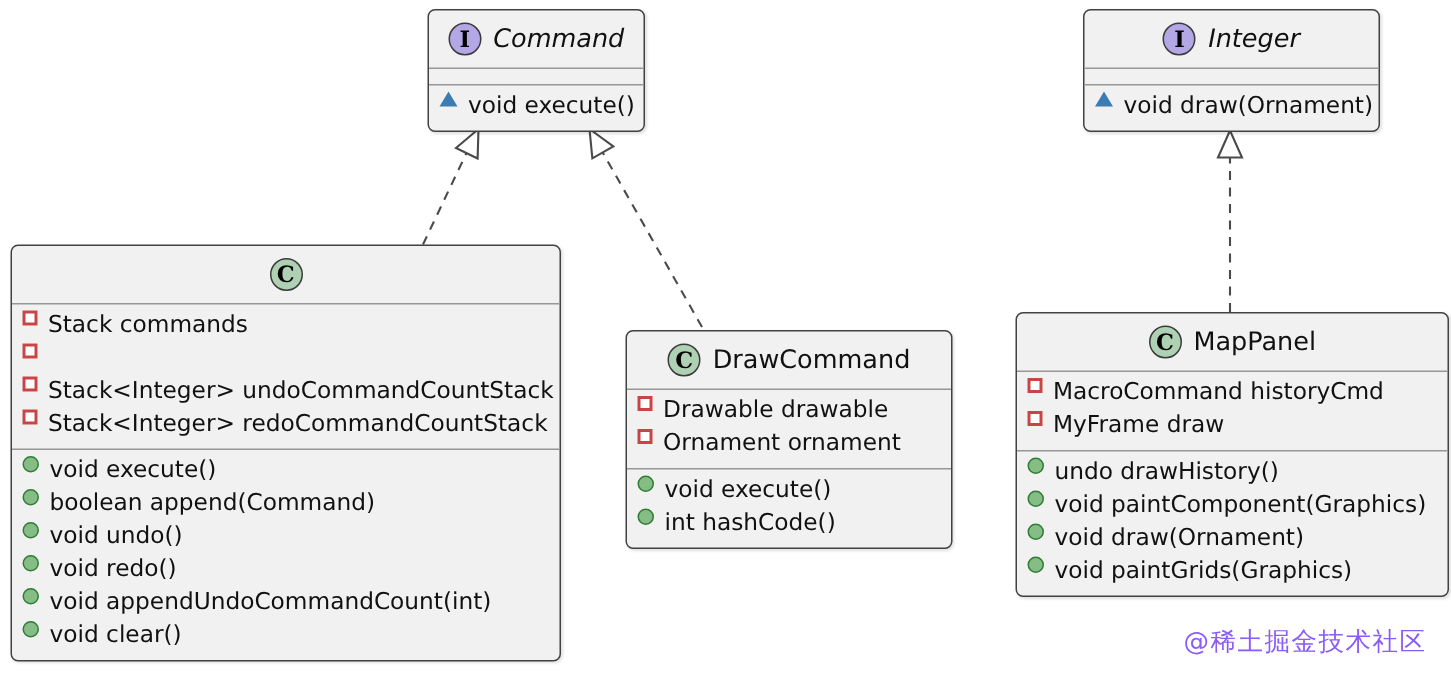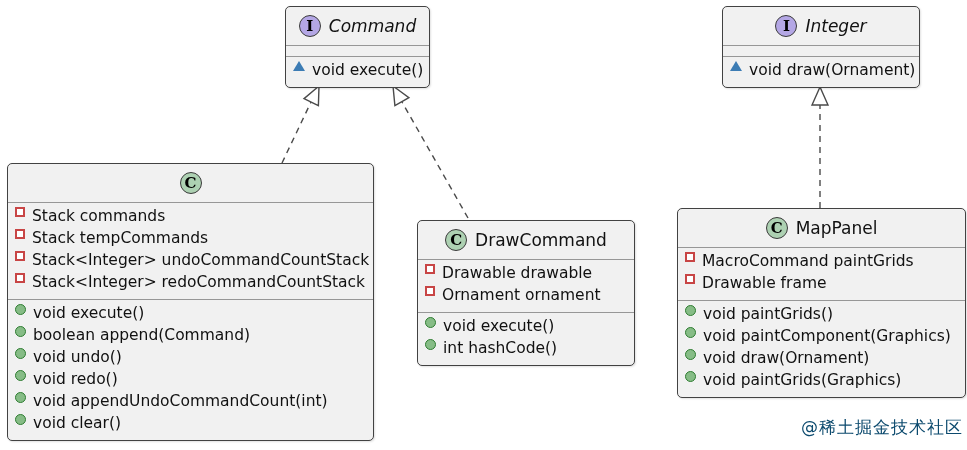--- a/index.html
+++ b/index.html
@@ -44,22 +44,22 @@
   .mi-method{
     width:9px;height:9px;border-radius:50%;
     background:#86BC86;border:1.5px solid #2F7D32;box-sizing:content-box;
   }
   .mi-abstract-method{
     width:0;height:0;
     border-left:6px solid transparent;border-right:6px solid transparent;
     border-bottom:10px solid #3C7CB4;
   }
   #watermark{
-    position:absolute;right:4px;bottom:11px;z-index:2;
-    color:#0c4a6e;font-size:17px;letter-spacing:1px;
+    position:absolute;right:16px;bottom:11px;z-index:2;
+    color:#8b5cf6;font-size:17px;letter-spacing:1px;
   }
 </style>
 </head>
 <body>
 
 <svg id="arrow-layer" viewBox="0 0 967 450" xmlns="http://www.w3.org/2000/svg">
 
   <g>
     <line x1="282" y1="163" x2="311" y2="102" stroke="#4A4A4A" stroke-width="1.4" stroke-dasharray="6 5"></line>
     <polygon points="319,86 318.4,105.7 304,98.7" fill="#ffffff" stroke="#4A4A4A" stroke-width="1.4"></polygon>
@@ -108,21 +108,20 @@
   <div class="uml-title">
     <span class="badge badge-c">C</span>
   </div>
   <div class="uml-section">
       <div class="member">
         <span class="mi mi-field"></span>
         <span class="mtext">Stack commands</span>
       </div>
       <div class="member">
         <span class="mi mi-field"></span>
-        <span class="mtext">Stack tempCommands</span>
       </div>
       <div class="member">
         <span class="mi mi-field"></span>
         <span class="mtext">Stack&lt;Integer&gt; undoCommandCountStack</span>
       </div>
       <div class="member">
         <span class="mi mi-field"></span>
         <span class="mtext">Stack&lt;Integer&gt; redoCommandCountStack</span>
       </div>
     </div>
@@ -182,31 +181,31 @@
 </div>
 
 <div class="uml-box" style="left:677px;top:208px;width:287px;">
   <div class="uml-title">
     <span class="badge badge-c">C</span>
     <span class="uml-name">MapPanel</span>
   </div>
   <div class="uml-section">
       <div class="member">
         <span class="mi mi-field"></span>
-        <span class="mtext">MacroCommand paintGrids</span>
-      </div>
-      <div class="member">
-        <span class="mi mi-field"></span>
-        <span class="mtext">Drawable frame</span>
-      </div>
-    </div>
-  <div class="uml-section">
-      <div class="member">
-        <span class="mi mi-method"></span>
-        <span class="mtext">void paintGrids()</span>
+        <span class="mtext">MacroCommand historyCmd</span>
+      </div>
+      <div class="member">
+        <span class="mi mi-field"></span>
+        <span class="mtext">MyFrame draw</span>
+      </div>
+    </div>
+  <div class="uml-section">
+      <div class="member">
+        <span class="mi mi-method"></span>
+        <span class="mtext">undo drawHistory()</span>
       </div>
       <div class="member">
         <span class="mi mi-method"></span>
         <span class="mtext">void paintComponent(Graphics)</span>
       </div>
       <div class="member">
         <span class="mi mi-method"></span>
         <span class="mtext">void draw(Ornament)</span>
       </div>
       <div class="member">

